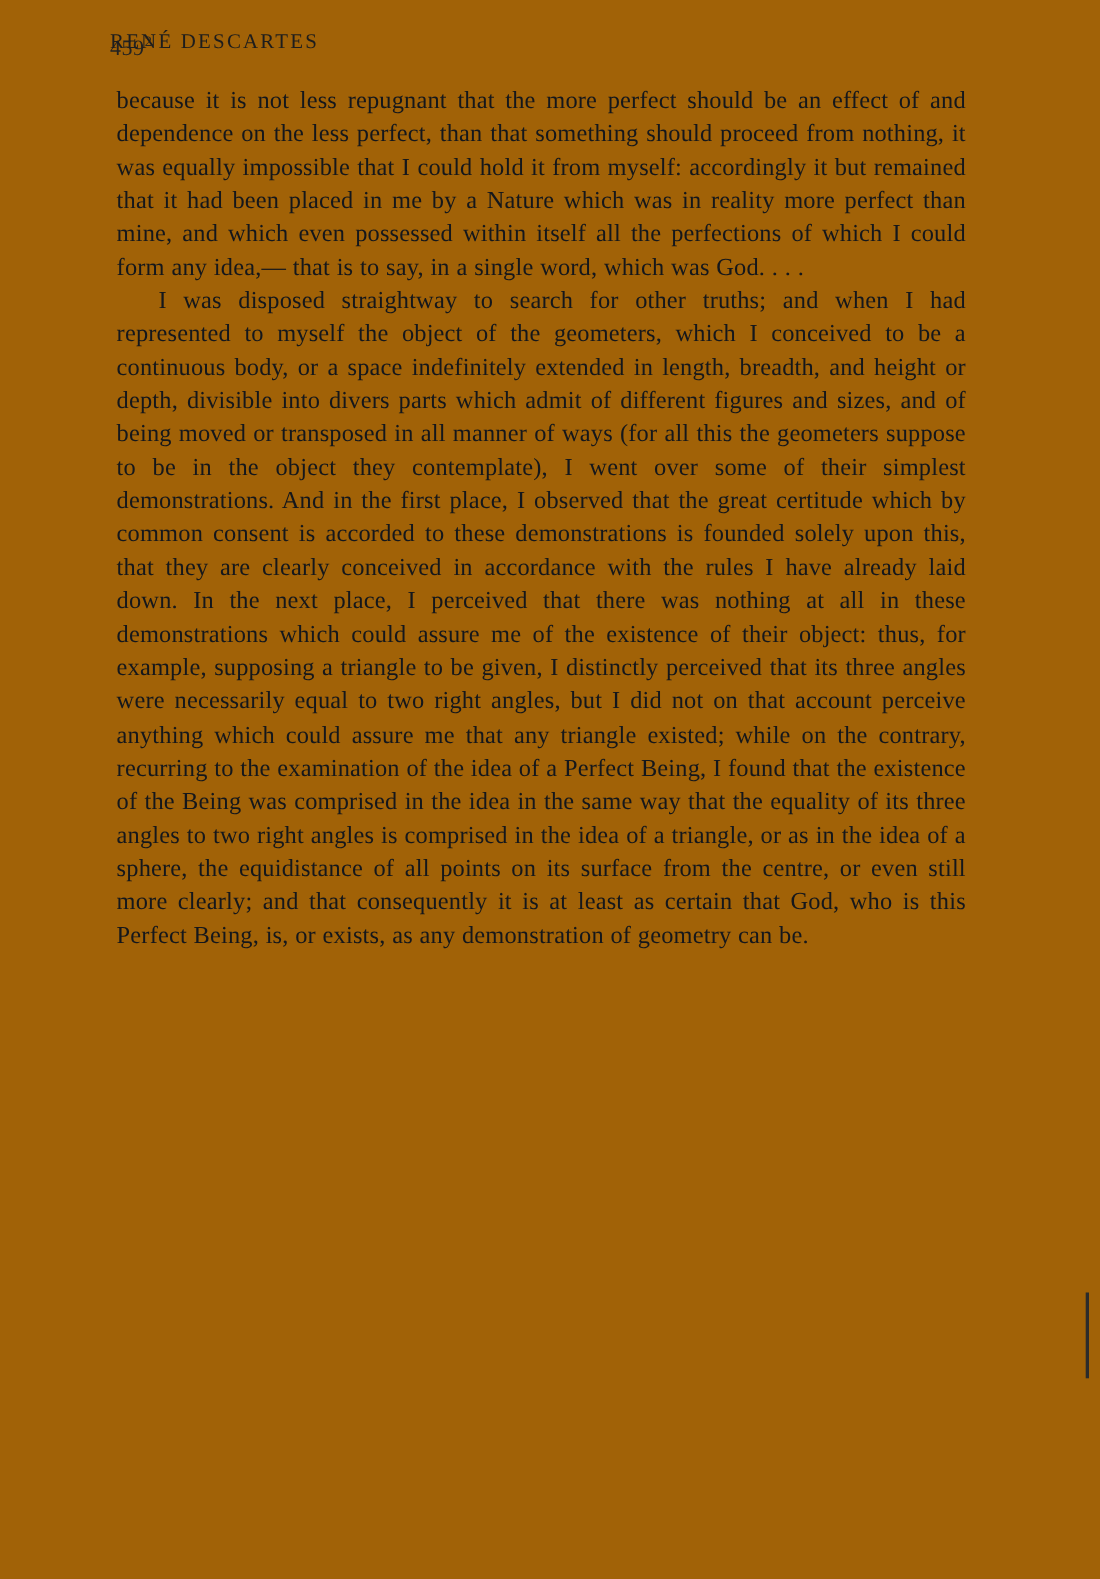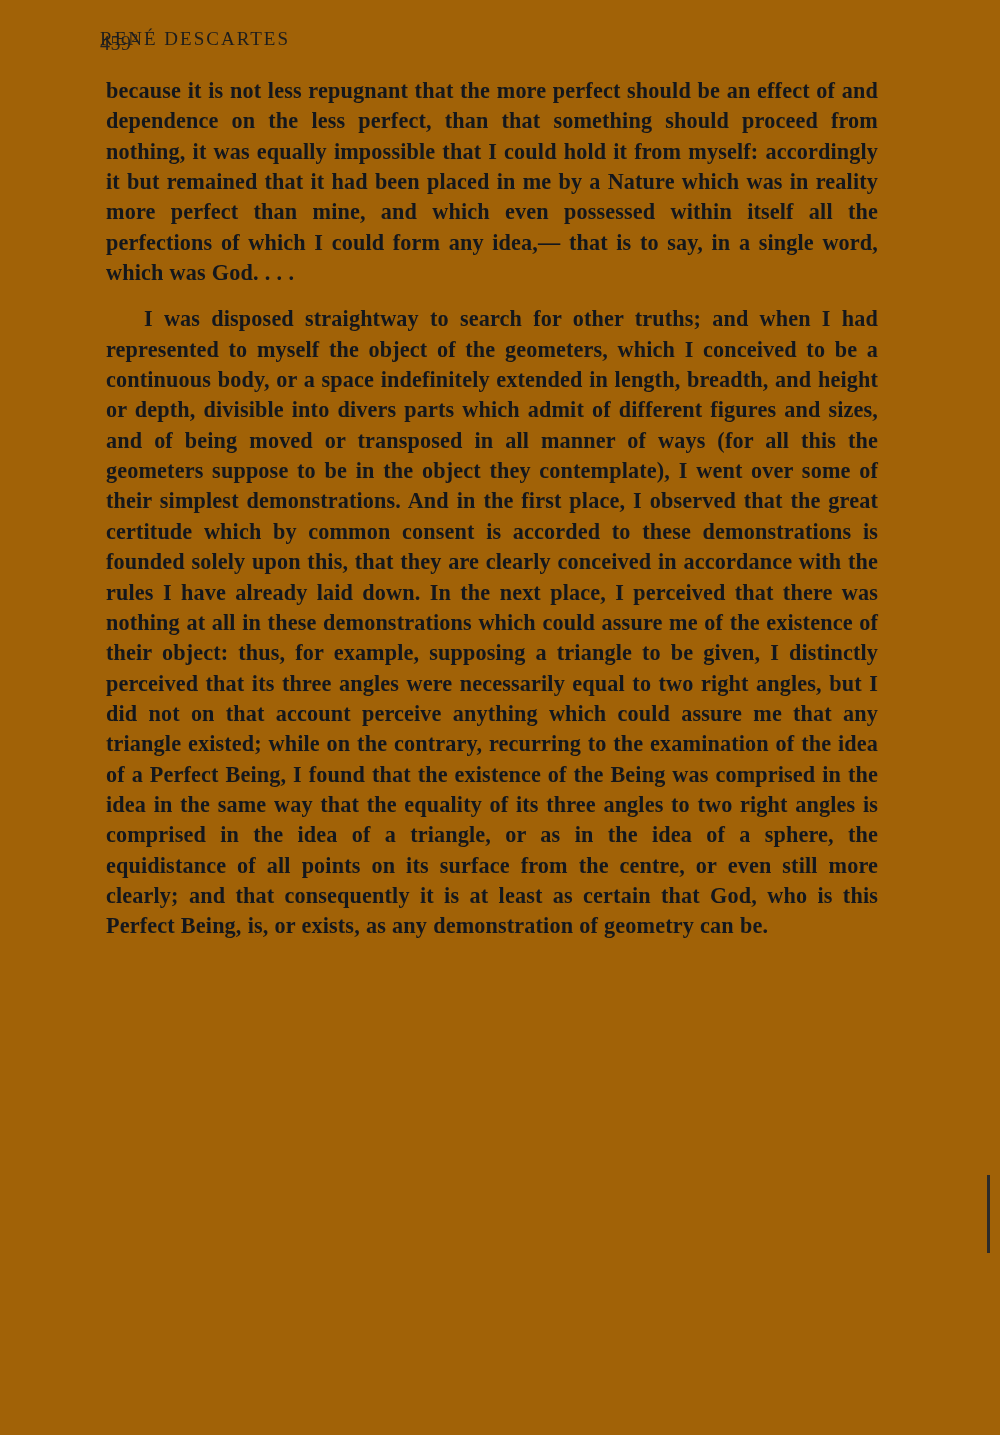--- a/index.html
+++ b/index.html
@@ -50,37 +50,36 @@
     text-align: left;
     font-size: 19px;
     letter-spacing: 2.0px;
     color: #1d1d1d;
   }
   .body {
     position: absolute;
     left: 106px;
     top: 76px;
     width: 772px;
-    font-weight: bold;
   }
   p.para {
     margin: 0;
     font-size: 22.2px;
     line-height: 30.35px;
     text-align: justify;
     text-justify: inter-word;
     color: #14171c;
     letter-spacing: 0.15px;
     word-spacing: 0.4px;
   }
   p.indent {
     text-indent: 38px;
   }
   p.para + p.para {
-    margin-top: 16px;
+    margin-top: 0;
   }
   
   .edge-mark {
     position: absolute;
     right: 10px;
     top: 1175px;
     width: 3px;
     height: 78px;
     background: #2b2b2b;
   }

